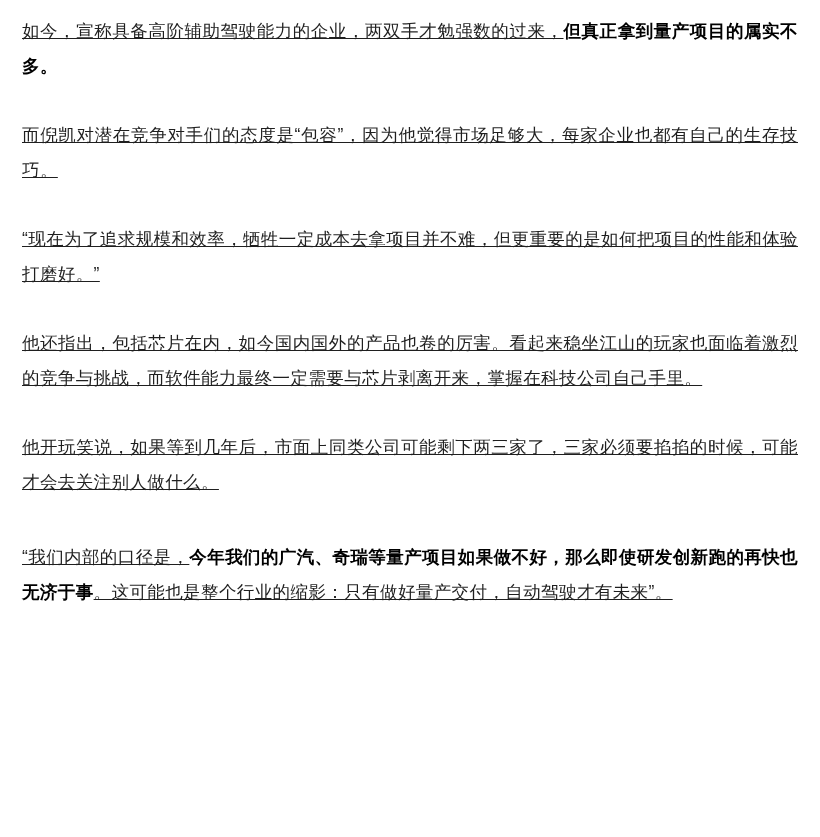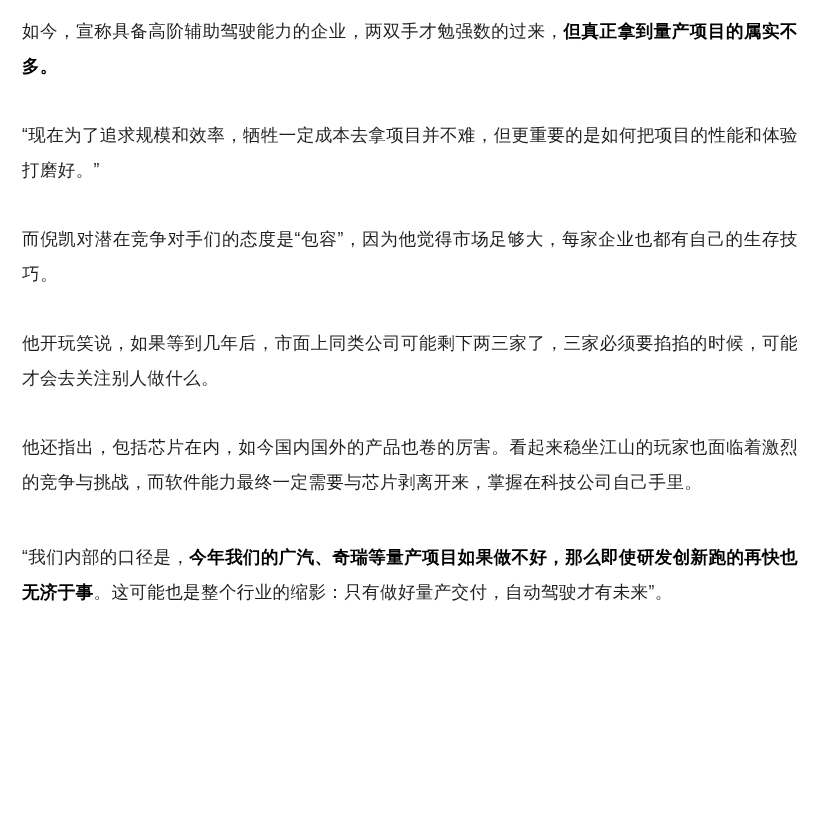--- a/index.html
+++ b/index.html
@@ -30,25 +30,26 @@
   .para:last-child {
     margin-bottom: 0;
     margin-top: 40px;
   }
   .para b {
     font-weight: bold;
     color: #000000;
   }
   .seg {
     display: inline;
+    text-decoration: underline;
   }
 </style>
 </head>
 <body>
 
 <div class="article" id="article-root">
     <p class="para"><span class="seg">如今，宣称具备高阶辅助驾驶能力的企业，两双手才勉强数的过来，</span><b>但真正拿到量产项目的属实不多。</b></p>
+    <p class="para"><span class="seg">而倪凯对潜在竞争对手们的态度是“包容”，因为他觉得市场足够大，每家企业也都有自己的生存技巧。</span></p>
     <p class="para"><span class="seg">“现在为了追求规模和效率，牺牲一定成本去拿项目并不难，但更重要的是如何把项目的性能和体验打磨好。”</span></p>
-    <p class="para"><span class="seg">而倪凯对潜在竞争对手们的态度是“包容”，因为他觉得市场足够大，每家企业也都有自己的生存技巧。</span></p>
+    <p class="para"><span class="seg">他还指出，包括芯片在内，如今国内国外的产品也卷的厉害。看起来稳坐江山的玩家也面临着激烈的竞争与挑战，而软件能力最终一定需要与芯片剥离开来，掌握在科技公司自己手里。</span></p>
     <p class="para"><span class="seg">他开玩笑说，如果等到几年后，市面上同类公司可能剩下两三家了，三家必须要掐掐的时候，可能才会去关注别人做什么。</span></p>
-    <p class="para"><span class="seg">他还指出，包括芯片在内，如今国内国外的产品也卷的厉害。看起来稳坐江山的玩家也面临着激烈的竞争与挑战，而软件能力最终一定需要与芯片剥离开来，掌握在科技公司自己手里。</span></p>
     <p class="para"><span class="seg">“我们内部的口径是，</span><b>今年我们的广汽、奇瑞等量产项目如果做不好，那么即使研发创新跑的再快也无济于事</b><span class="seg">。这可能也是整个行业的缩影：只有做好量产交付，自动驾驶才有未来”。</span></p>
   </div>
 
 </body></html>

